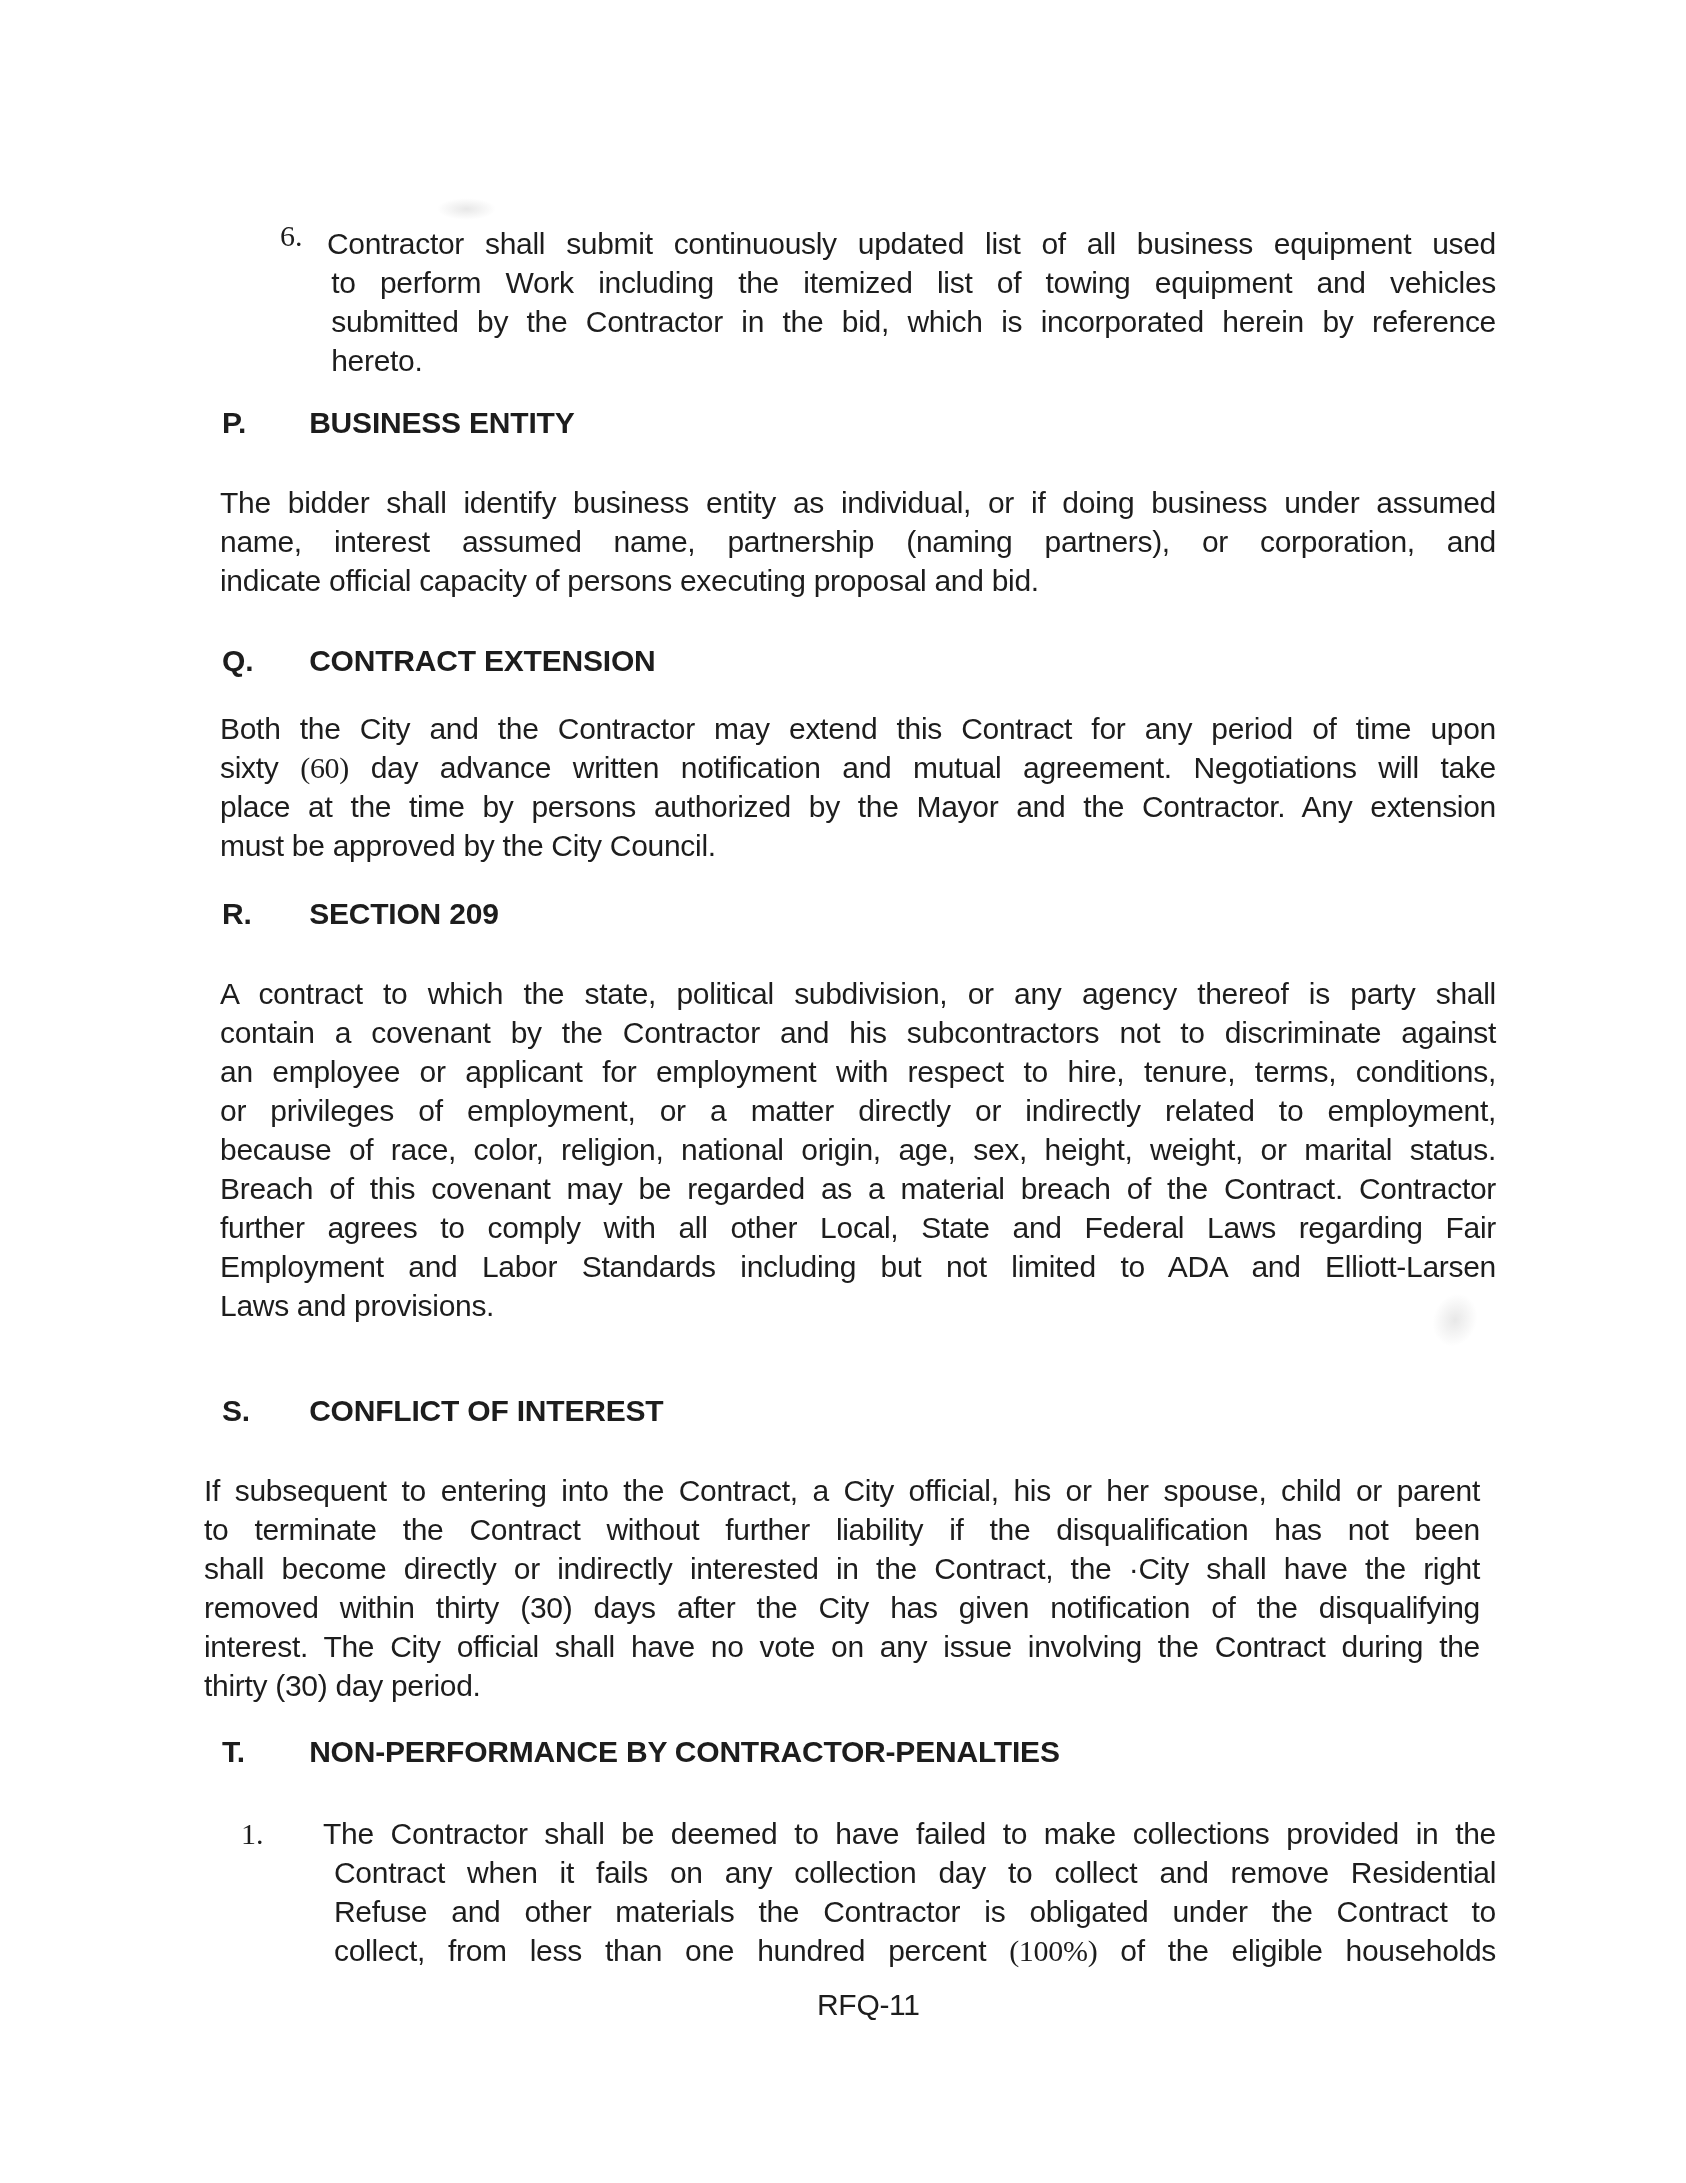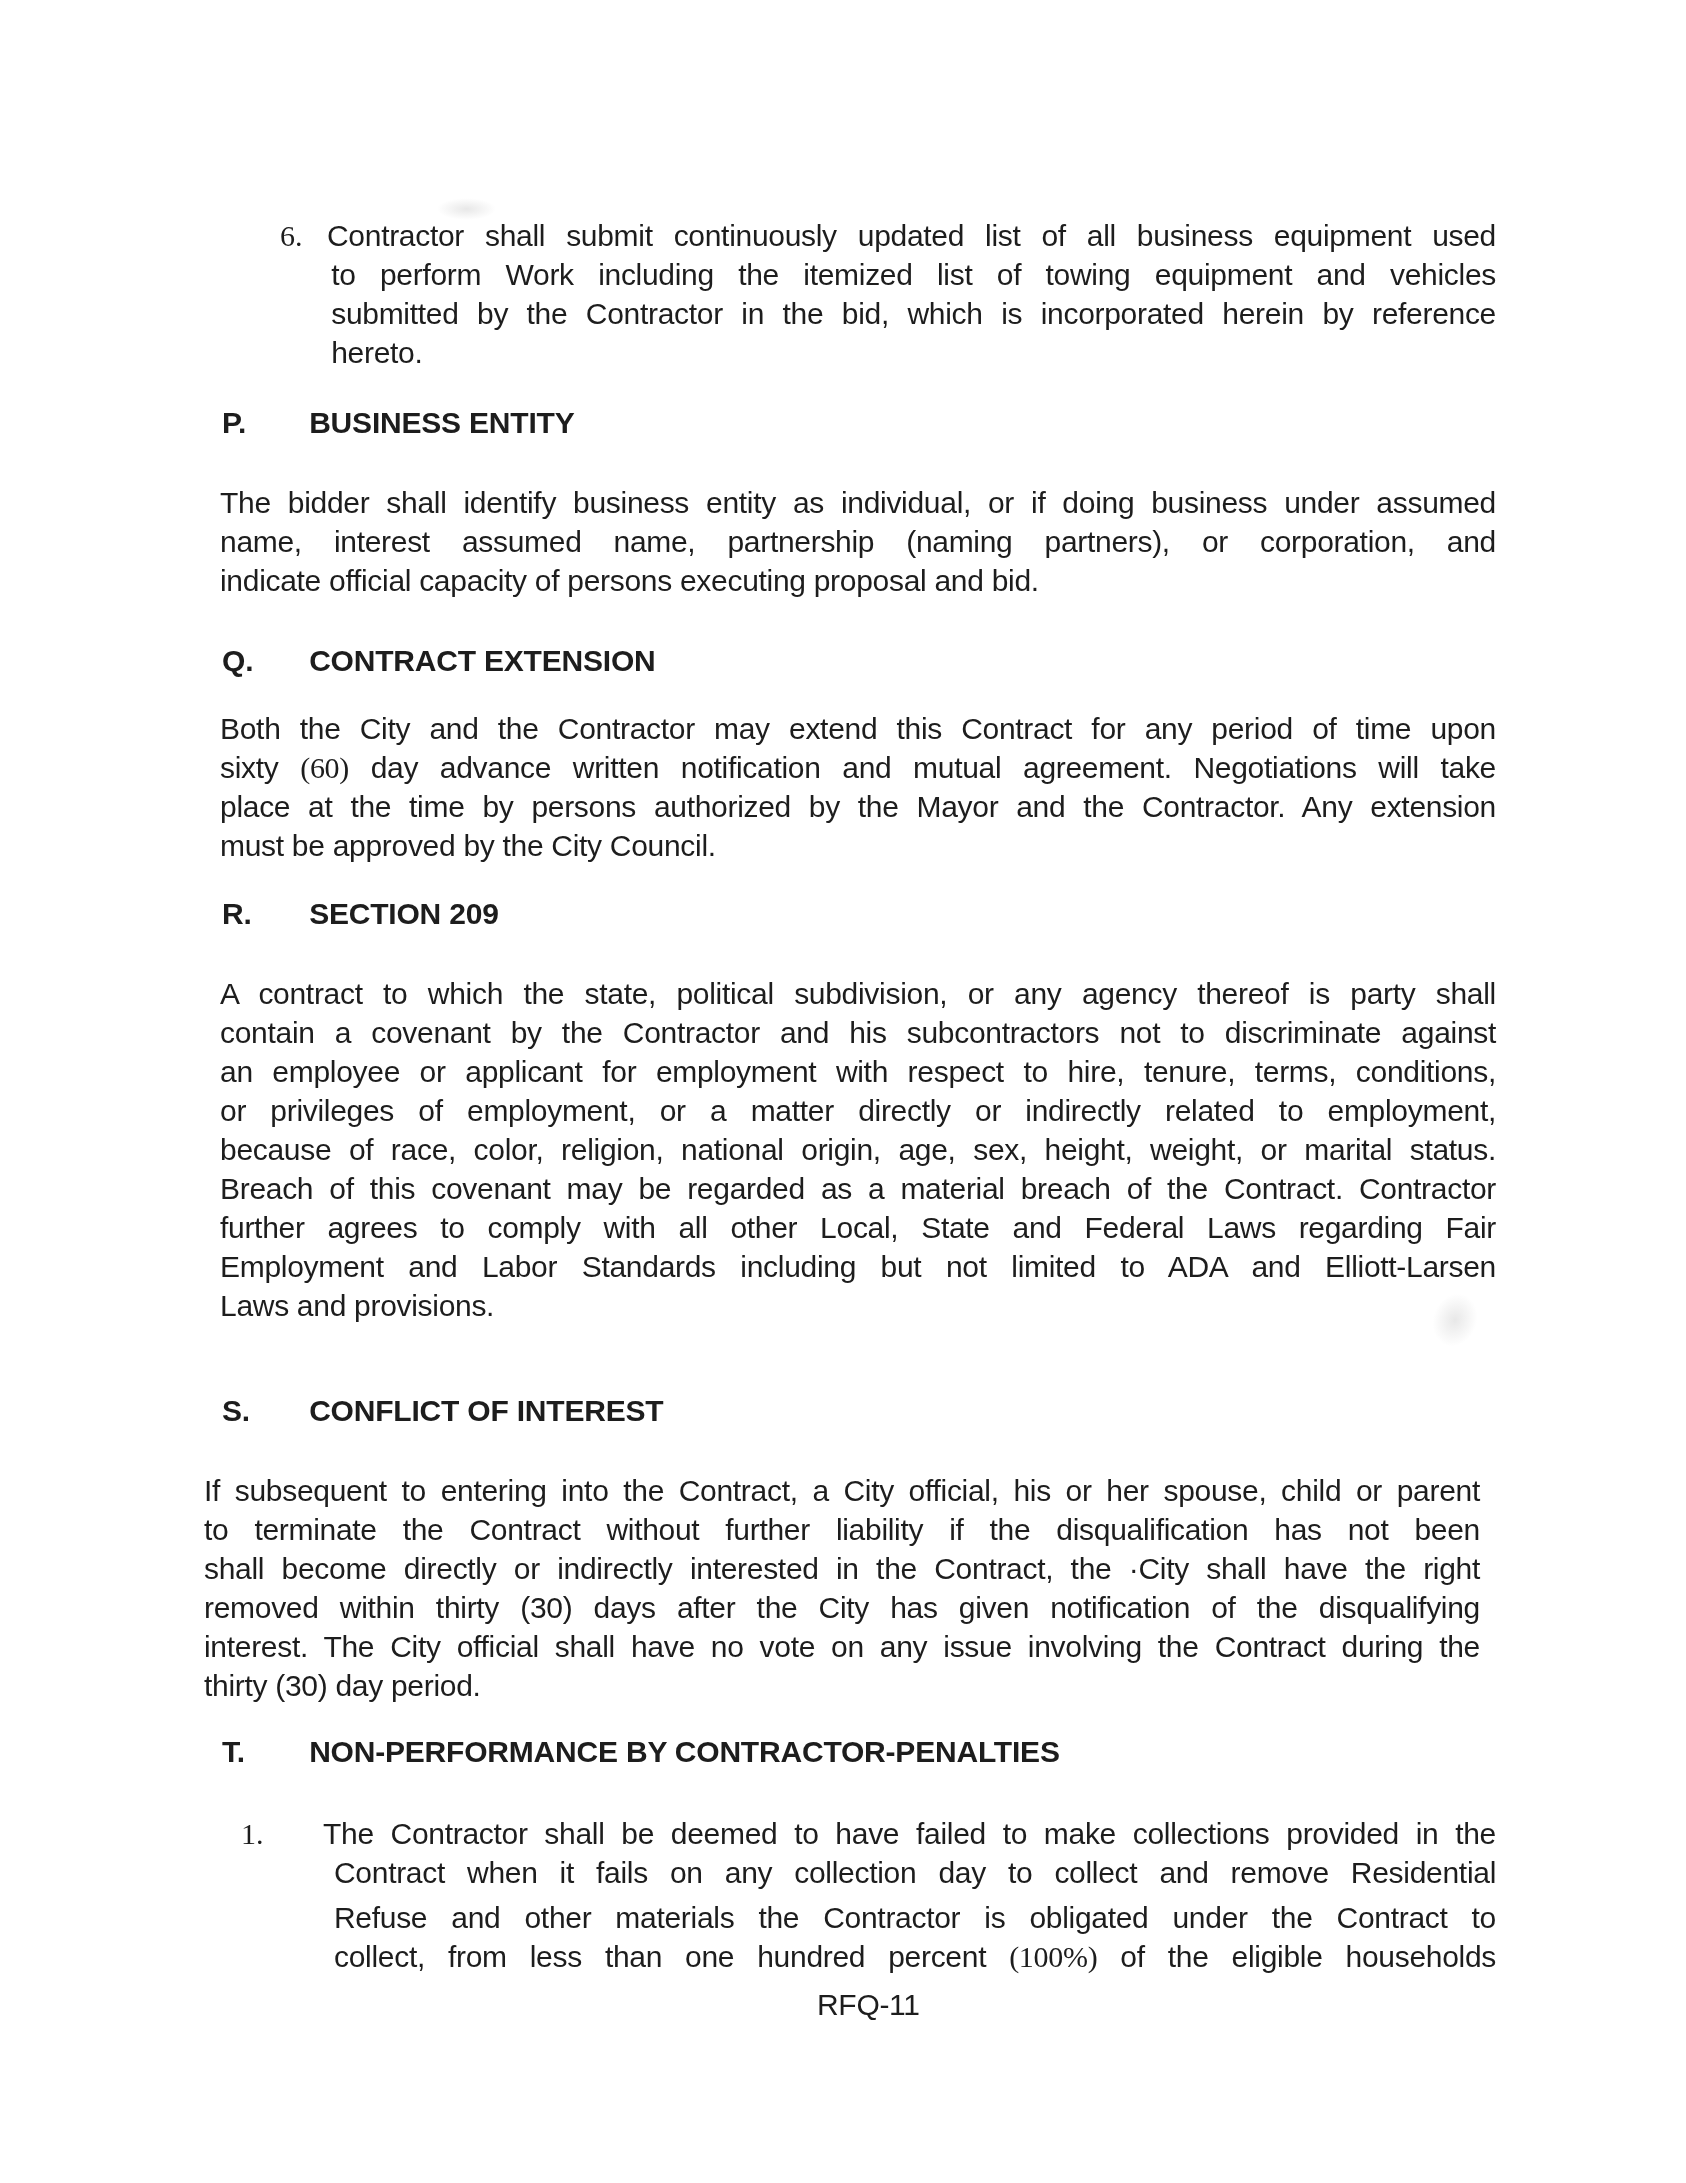--- a/index.html
+++ b/index.html
@@ -64,21 +64,21 @@
     pointer-events: none;
     background: radial-gradient(ellipse at center, rgba(110,110,110,0.16), rgba(110,110,110,0) 70%);
   }
 </style>
 </head>
 <body>
 
 <div class="page">
 
   <div class="marker" style="left:280px; top:216px;">6.</div>
-  <div class="para" style="left:327px; top:216px; width:1169px;">
+  <div class="para" style="left:327px; top:224px; width:1169px;">
       <div class="ln"><span>Contractor shall submit continuously updated list of all business equipment used</span></div>
       <div class="ln" style="padding-left: 4.2px;"><span>to perform Work including the itemized list of towing equipment and vehicles</span></div>
       <div class="ln" style="padding-left: 4.2px;"><span>submitted by the Contractor in the bid, which is incorporated herein by reference</span></div>
       <div class="ln last" style="padding-left: 4.2px;"><span>hereto.</span></div>
     </div>
 
   <div class="heading" style="top:403px;">
     <span class="hletter">P.</span>
     <span class="htitle">BUSINESS ENTITY</span>
   </div>
@@ -130,21 +130,21 @@
 
   <div class="heading" style="top:1732px;">
     <span class="hletter">T.</span>
     <span class="htitle">NON-PERFORMANCE BY CONTRACTOR-PENALTIES</span>
   </div>
 
   <div class="marker" style="left:241px; top:1814px;">1.</div>
   <div class="para" style="left:323px; top:1814px; width:1173px;">
       <div class="ln"><span>The Contractor shall be deemed to have failed to make collections provided in the</span></div>
       <div class="ln" style="padding-left: 11px;"><span>Contract when it fails on any collection day to collect and remove Residential</span></div>
-      <div class="ln" style="padding-left: 11px; margin-top: 6px;"><span>Refuse and other materials the Contractor is obligated under the Contract to</span></div>
+      <div class="ln" style="padding-left: 11px;"><span>Refuse and other materials the Contractor is obligated under the Contract to</span></div>
       <div class="ln" style="padding-left: 11px;"><span>collect, from less than one hundred percent </span><span class="serif">(100%)</span><span> of the eligible households</span></div>
     </div>
 
   <div class="footer" style="left:817px; top:1985px;">RFQ-11</div>
 
   <div class="smudge" style="left:437px; top:198px; width:59px; height:22px;"></div>
   <div class="smudge" style="left:1433px; top:1293px; width:44px; height:54px; transform:rotate(20deg);"></div>
 
 </div>
 

